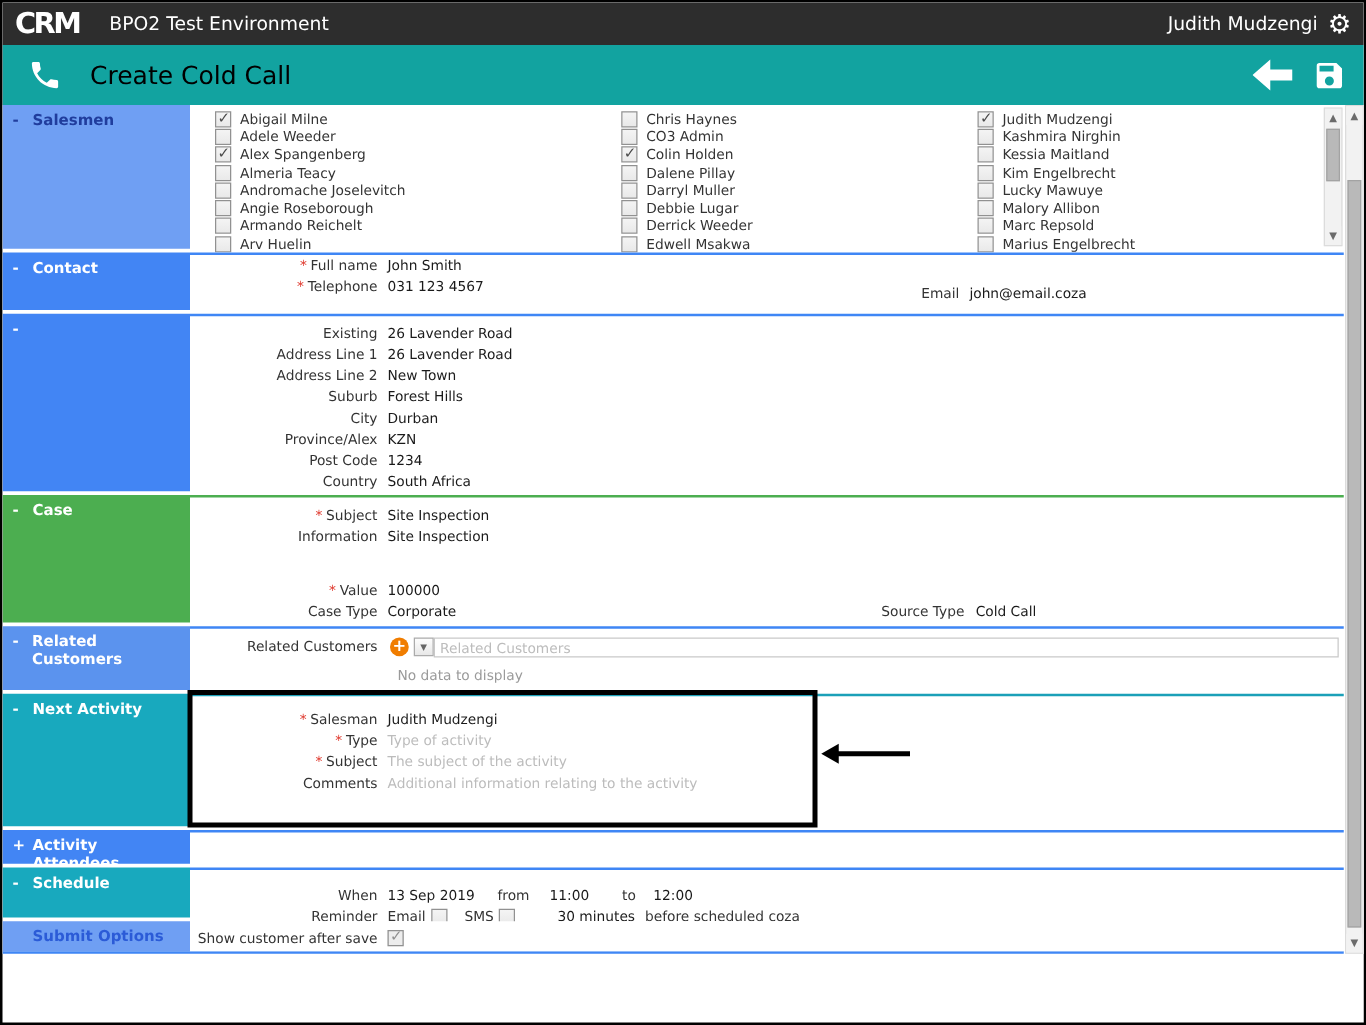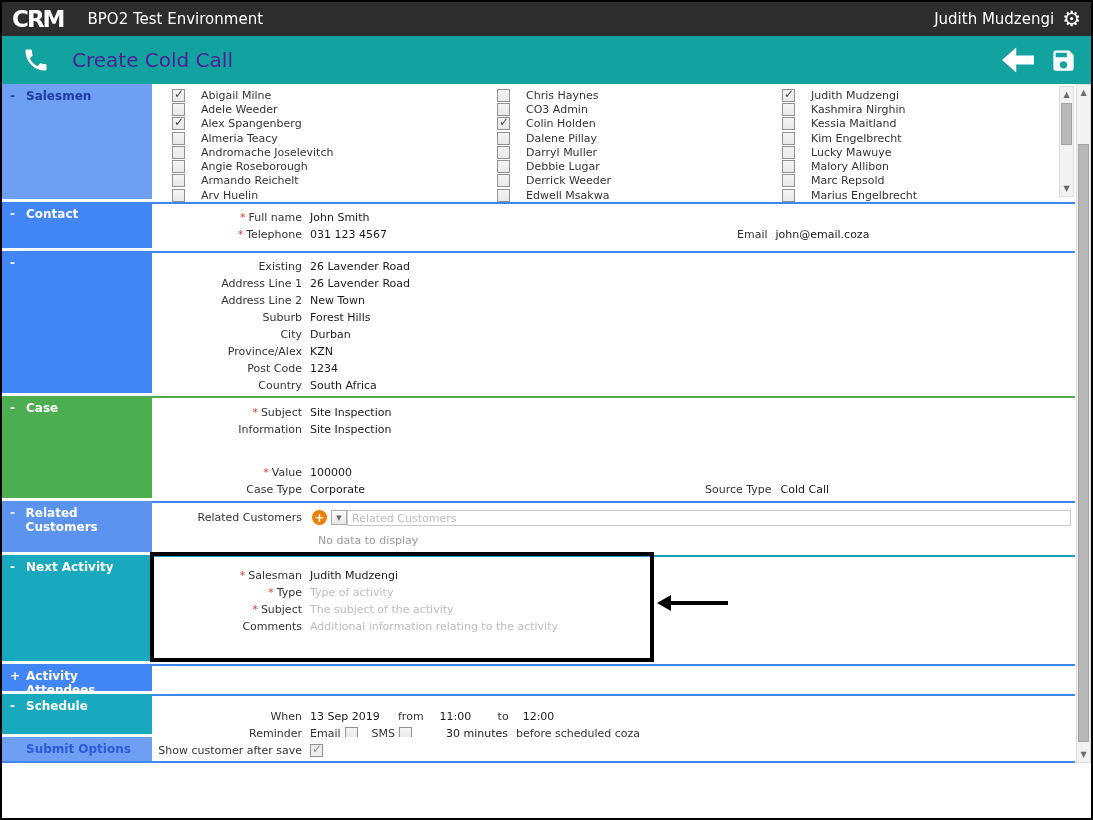--- a/index.html
+++ b/index.html
@@ -12,21 +12,21 @@
             color:#fff; padding:0 10px; }
   .logo { font-size:23px; font-weight:bold; letter-spacing:-2px; 
           margin-right:24px; font-family:"DejaVu Sans", sans-serif; }
   .apptitle { font-size:15px; }
   .topbar-right { margin-left:auto; display:flex; align-items:center; gap:8px; }
   .username { font-size:15px; }
   .gear { font-size:21px; line-height:21px; cursor:pointer; }
 
   
   .tealbar { height:48px; background:#12a3a0; display:flex; align-items:center;
-             color:#4c1d95; padding:0 14px; }
+             color:#000000; padding:0 14px; }
   .phone-ico { width:28px; height:28px; margin:0 22px 0 6px; }
   .screen-title { font-size:20px; }
   .tealbar-right { margin-left:auto; display:flex; align-items:center; gap:16px; }
   .back-ico { width:32px; height:26px; cursor:pointer; }
   .save-ico { width:27px; height:27px; cursor:pointer; }
 
   
   .form { position:relative; background:#fff; }
   .section { display:flex; margin:0 16px 3px 0; position:relative; }
   .side { width:150px; flex:0 0 150px; font-size:12px; font-weight:bold;
@@ -56,21 +56,21 @@
   .cb { display:inline-block; width:13px; height:13px; border:1px solid #919191;
         background:linear-gradient(#f4f4f4,#e9e9e9); position:relative;
         vertical-align:middle; flex:0 0 13px; cursor:pointer; }
   .cb.checked::after { content:"✓"; position:absolute; left:1px; top:-3px;
         font-size:12px; color:#4a4a4a; }
   .cb.checked.grey { background:#ededed; }
   .cb.checked.grey::after { color:#8f8f8f; }
 
   
   .sale-col { position:absolute; top:4px; }
-  .cbrow { display:flex; align-items:center; gap:16px; height:14.3px; }
+  .cbrow { display:flex; align-items:center; gap:7px; height:14.3px; }
   .cbname { font-size:11px; color:#333; }
 
   
   .vscroll { position:absolute; width:15px; background:#f2f2f2;
              border:1px solid #dcdcdc; }
   .vs-btn { height:15px; display:flex; align-items:center; justify-content:center;
             font-size:8px; color:#6b6b6b; background:#f2f2f2; cursor:pointer; }
   .vs-thumb { position:absolute; left:1px; right:1px; background:#b9b9b9;
               border:1px solid #a3a3a3; cursor:pointer; }
   .inner-scroll { top:2px; bottom:2px; right:1px; }
@@ -273,21 +273,21 @@
           <div class="vs-btn" style="position:absolute; bottom:0; left:0; right:0">▼</div>
         </div>
       </div>
     </div>
 
     <div class="section" style="height:46px">
       <div class="side bg-blue">
         <span class="pfx">-</span>
         <span>Contact</span>
       </div>
-      <div class="content bt-blue" style="padding-top:5px">
+      <div class="content bt-blue" style="">
         <div class="frow">
           <span class="flabel"><span class="req">*</span><span>Full name</span></span>
           <span class="fvalue">John Smith</span>
         </div>
         <div class="frow">
           <span class="flabel"><span class="req">*</span><span>Telephone</span></span>
           <span class="fvalue">031 123 4567</span>
         </div>
         <div class="frow" style="position:absolute; left:585px; top:22px">
           <span style="margin-right:8px">Email</span>

